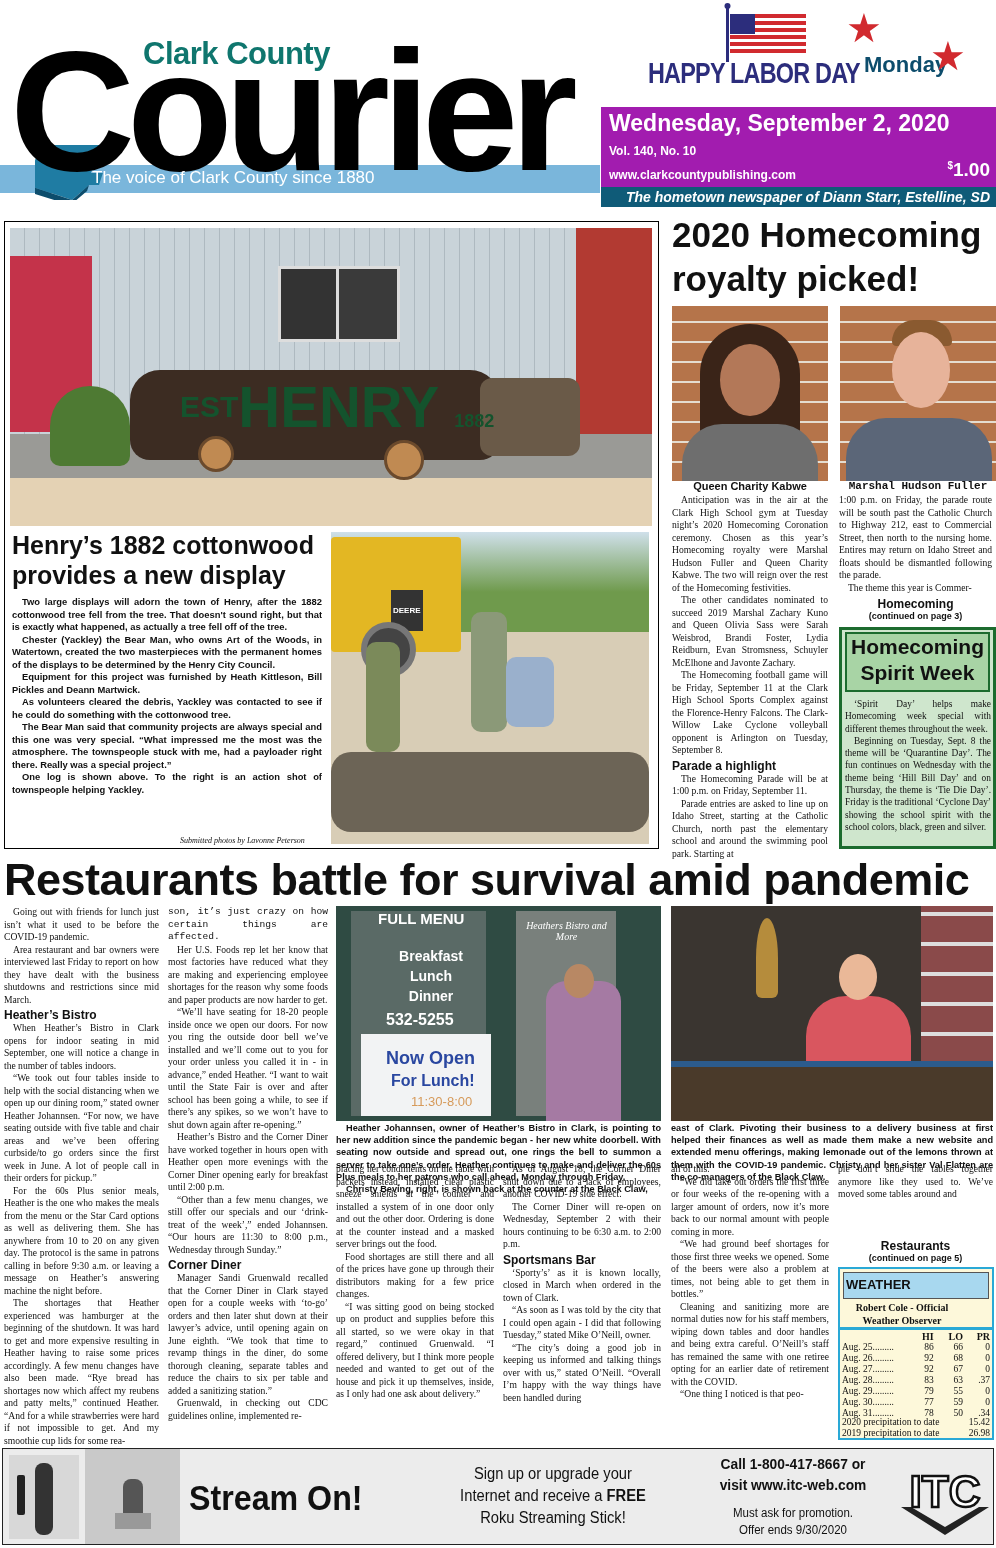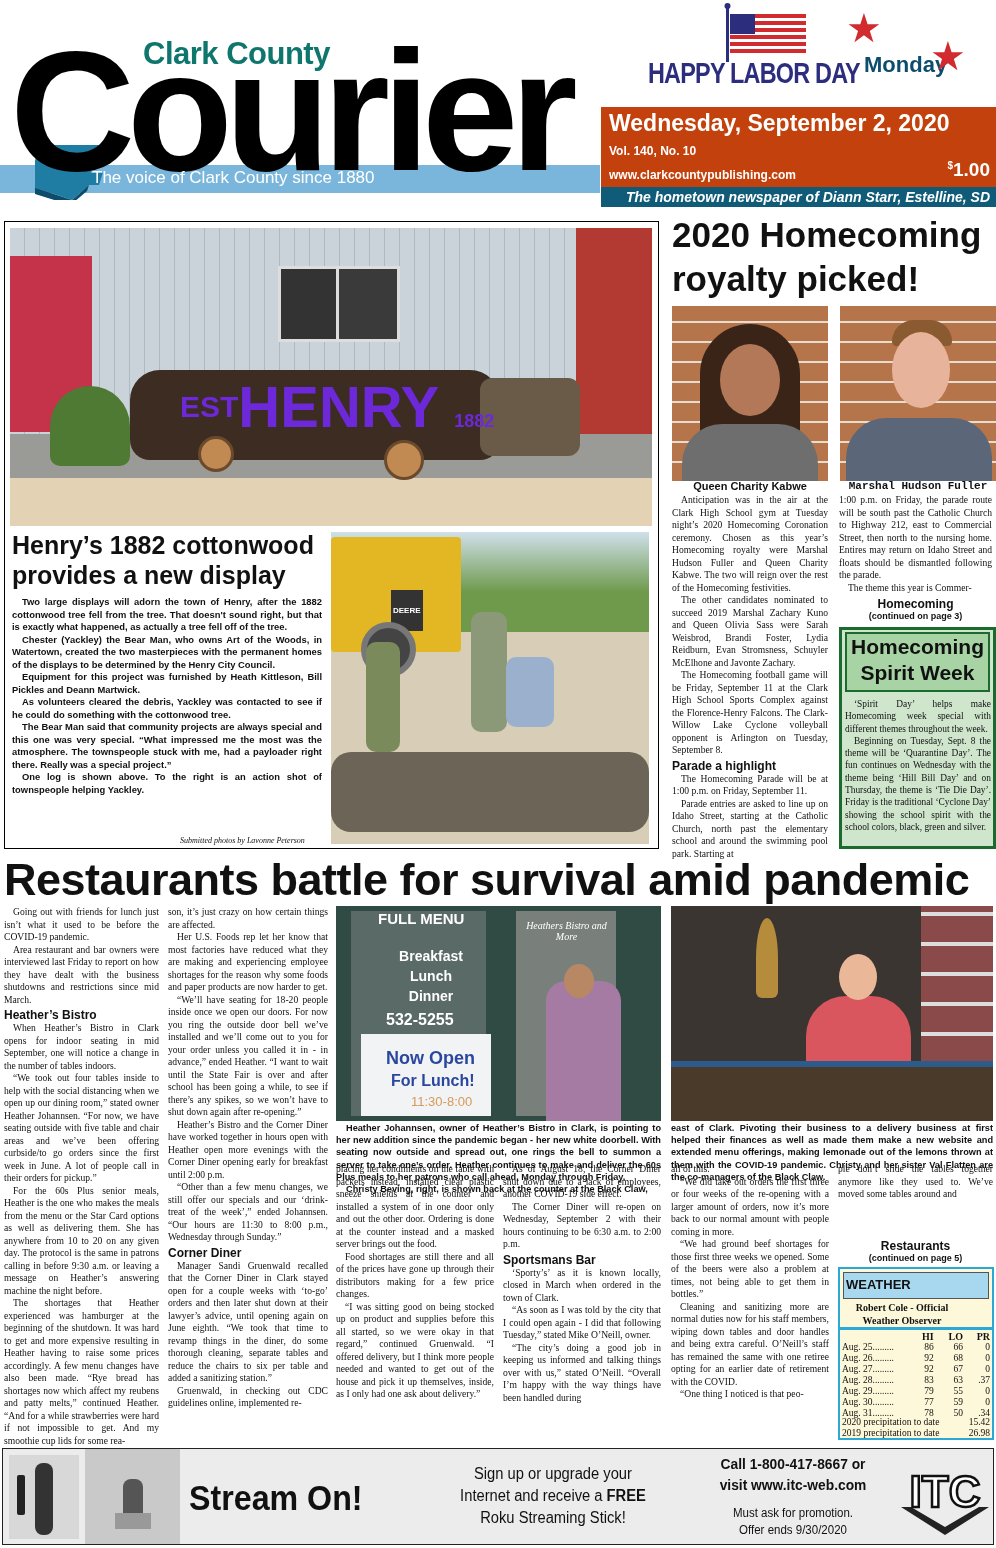--- a/index.html
+++ b/index.html
@@ -7,21 +7,21 @@
   .abs { position: absolute; }
   .sans { font-family: "Liberation Sans", sans-serif; }
   .serif { font-family: "Liberation Serif", serif; }
 
   
   #mast-clark { left: 143px; top: 36px; font: bold 31px "Liberation Sans", sans-serif; color: #0f766e; letter-spacing: -0.5px; }
   #mast-courier { left: 10px; top: 36px; font: bold 170px/150px "Liberation Sans", sans-serif; color: #000; letter-spacing: -8px; transform: scaleX(1.02); transform-origin: left; }
   #mast-band { left: 0; top: 165px; width: 600px; height: 28px; background: #7ab6db; }
   #mast-state { left: 35px; top: 140px; width: 135px; height: 60px; }
   #mast-tagline { left: 92px; top: 168px; font: 17px "Liberation Sans", sans-serif; color: #fff; }
-  #date-block { left: 601px; top: 107px; width: 395px; height: 80px; background: #c2410c; color: #fff; }
+  #date-block { left: 601px; top: 107px; width: 395px; height: 80px; background: #a21caf; color: #fff; }
   #date-text { left: 8px; top: 3px; font: bold 23px "Liberation Sans", sans-serif; }
   #vol-text { left: 8px; top: 37px; font: bold 12px "Liberation Sans", sans-serif; }
   #web-text { left: 8px; top: 61px; font: bold 12px "Liberation Sans", sans-serif; }
   #price-text { right: 6px; top: 52px; font: bold 19px "Liberation Sans", sans-serif; }
   #price-text sup { font-size: 10px; }
   #hometown-bar { left: 601px; top: 187px; width: 395px; height: 20px; background: #0f5b78; color: #fff; font: italic bold 14px "Liberation Sans", sans-serif; text-align: right; padding-right: 6px; line-height: 20px; }
   #labor-day { left: 648px; top: 58px; font: bold 30px/1 "Liberation Sans", sans-serif; color: #2c2d7c; letter-spacing: -1px; transform: scaleX(0.78); transform-origin: left; }
   #monday { left: 864px; top: 52px; font: bold 22px "Liberation Sans", sans-serif; color: #0d4d6c; }
   .star { color: #d12a2f; font-size: 40px; line-height: 1; }
 
@@ -133,21 +133,21 @@
     <div class="abs" style="left:0;top:28px;width:82px;height:176px;background:#c4334a;"></div>
     <div class="abs" style="left:268px;top:38px;width:122px;height:76px;background:#eee;border:3px solid #ddd;">
         <div style="width:50%;height:100%;background:#333;float:left;border-right:3px solid #ddd;"></div>
         <div style="width:50%;height:100%;background:#3a3a3a;float:left;"></div>
       </div>
     <div class="abs" style="left:566px;top:0;width:76px;height:206px;background:#b23a32;"></div>
     <div class="abs" style="left:0;top:206px;width:100%;height:60px;background:#9a9a96;"></div>
     <div class="abs" style="left:0;top:250px;width:100%;height:48px;background:#e4d2b4;"></div>
     <div class="abs" style="left:120px;top:142px;width:370px;height:90px;background:#3c2c22;border-radius:30px 30px 20px 20px;"></div>
     <div class="abs" style="left:470px;top:150px;width:100px;height:78px;background:#6a5a48;border-radius:12px;"></div>
-    <div class="abs sans" style="left:170px;top:150px;font:bold 58px/1 'Liberation Sans',sans-serif;color:#6d28d9;">
+    <div class="abs sans" style="left:170px;top:150px;font:bold 58px/1 'Liberation Sans',sans-serif;color:#14532d;">
       <span style="font-size:30px;vertical-align:10px">EST</span><span>HENRY</span> <span style="font-size:18px;">1882</span>
     </div>
     <div class="abs" style="left:188px;top:208px;width:36px;height:36px;border-radius:50%;background:#c08a52;border:3px solid #6b4a2c;"></div>
     <div class="abs" style="left:374px;top:212px;width:40px;height:40px;border-radius:50%;background:#c08a52;border:3px solid #6b4a2c;"></div>
     <div class="abs" style="left:40px;top:158px;width:80px;height:80px;background:#4e7a33;border-radius:50% 50% 10px 10px;"></div>
   </div>
 
   <h1 id="henry-head" class="abs">Henry’s 1882 cottonwood provides a new display</h1>
   <div id="henry-body" class="abs">
     <p>Two large displays will adorn the town of Henry, after the 1882 cottonwood tree fell from the tree.  That doesn't sound right, but that is exactly what happened, as actually a tree fell off of the tree.</p>
@@ -224,21 +224,21 @@
   <div id="r-col1" class="abs rcol">
       <p>Going out with friends for lunch just isn’t what it used to be before the COVID-19 pandemic.</p>
       <p>Area restaurant and bar owners were interviewed last Friday to report on how they have dealt with the business shutdowns and restrictions since mid March.</p>
       <p class="subhead">Heather’s Bistro</p>
       <p>When Heather’s Bistro in Clark opens for indoor seating in mid September, one will notice a change in the number of tables indoors.</p>
       <p>“We took out four tables inside to help with the social distancing when we open up our dining room,” stated owner Heather Johannsen. “For now, we have seating outside with five table and chair areas and we’ve been offering curbside/to go orders since the first week in June. A lot of people call in their orders for pickup.”</p>
       <p>For the 60s Plus senior meals, Heather is the one who makes the meals from the menu or the Star Card options as well as delivering them. She has anywhere from 10 to 20 on any given day. The protocol is the same in patrons calling in before 9:30 a.m. or leaving a message on Heather’s answering machine the night before.</p>
       <p>The shortages that Heather experienced was hamburger at the beginning of the shutdown.  It was hard to get and more expensive resulting in Heather having to raise some prices accordingly. A few menu changes have also been made.  “Rye bread has shortages now which affect my reubens and patty melts,” continued Heather. “And for a while strawberries were hard if not impossible to get.  And my smoothie cup lids for some rea-</p>
     </div>
   <div id="r-col2" class="abs rcol">
-      <p style="text-indent: 0px;">son, it’s just crazy on how certain things are affected.</p>
+      <p style="text-indent: 0px; font-family: Liberation Mono, monospace;">son, it’s just crazy on how certain things are affected.</p>
       <p>Her U.S. Foods rep let her know that most factories have reduced what they are making and experiencing employee shortages for the reason why some foods and paper products are now harder to get.</p>
       <p>“We’ll have seating for 18-20 people inside once we open our doors. For now you ring the outside door bell we’ve installed and we’ll come out to you for your order unless you called it in - in advance,” ended Heather.  “I want to wait until the State Fair is over and after school has been going a while, to see if there’s any spikes, so we won’t have to shut down again after re-opening.”</p>
       <p>Heather’s Bistro and the Corner Diner have worked together in hours open with Heather open more evenings with the Corner Diner opening early for breakfast until 2:00 p.m.</p>
       <p>“Other than a few menu changes, we still offer our specials and our ‘drink-treat of the week’,” ended Johannsen.  “Our hours are 11:30 to 8:00 p.m., Wednesday through Sunday.”</p>
       <p class="subhead">Corner Diner</p>
       <p>Manager Sandi Gruenwald recalled that the Corner Diner in Clark stayed open for a couple weeks with ‘to-go’ orders and then later shut down at their lawyer’s advice, until opening again on June eighth.  “We took that time to revamp things in the diner, do some thorough cleaning, separate tables and reduce the chairs to six per table and added a sanitizing station.”</p>
       <p>Gruenwald, in checking out CDC guidelines online, implemented re-</p>
     </div>
 
   <div id="bistro-photo" class="abs">

